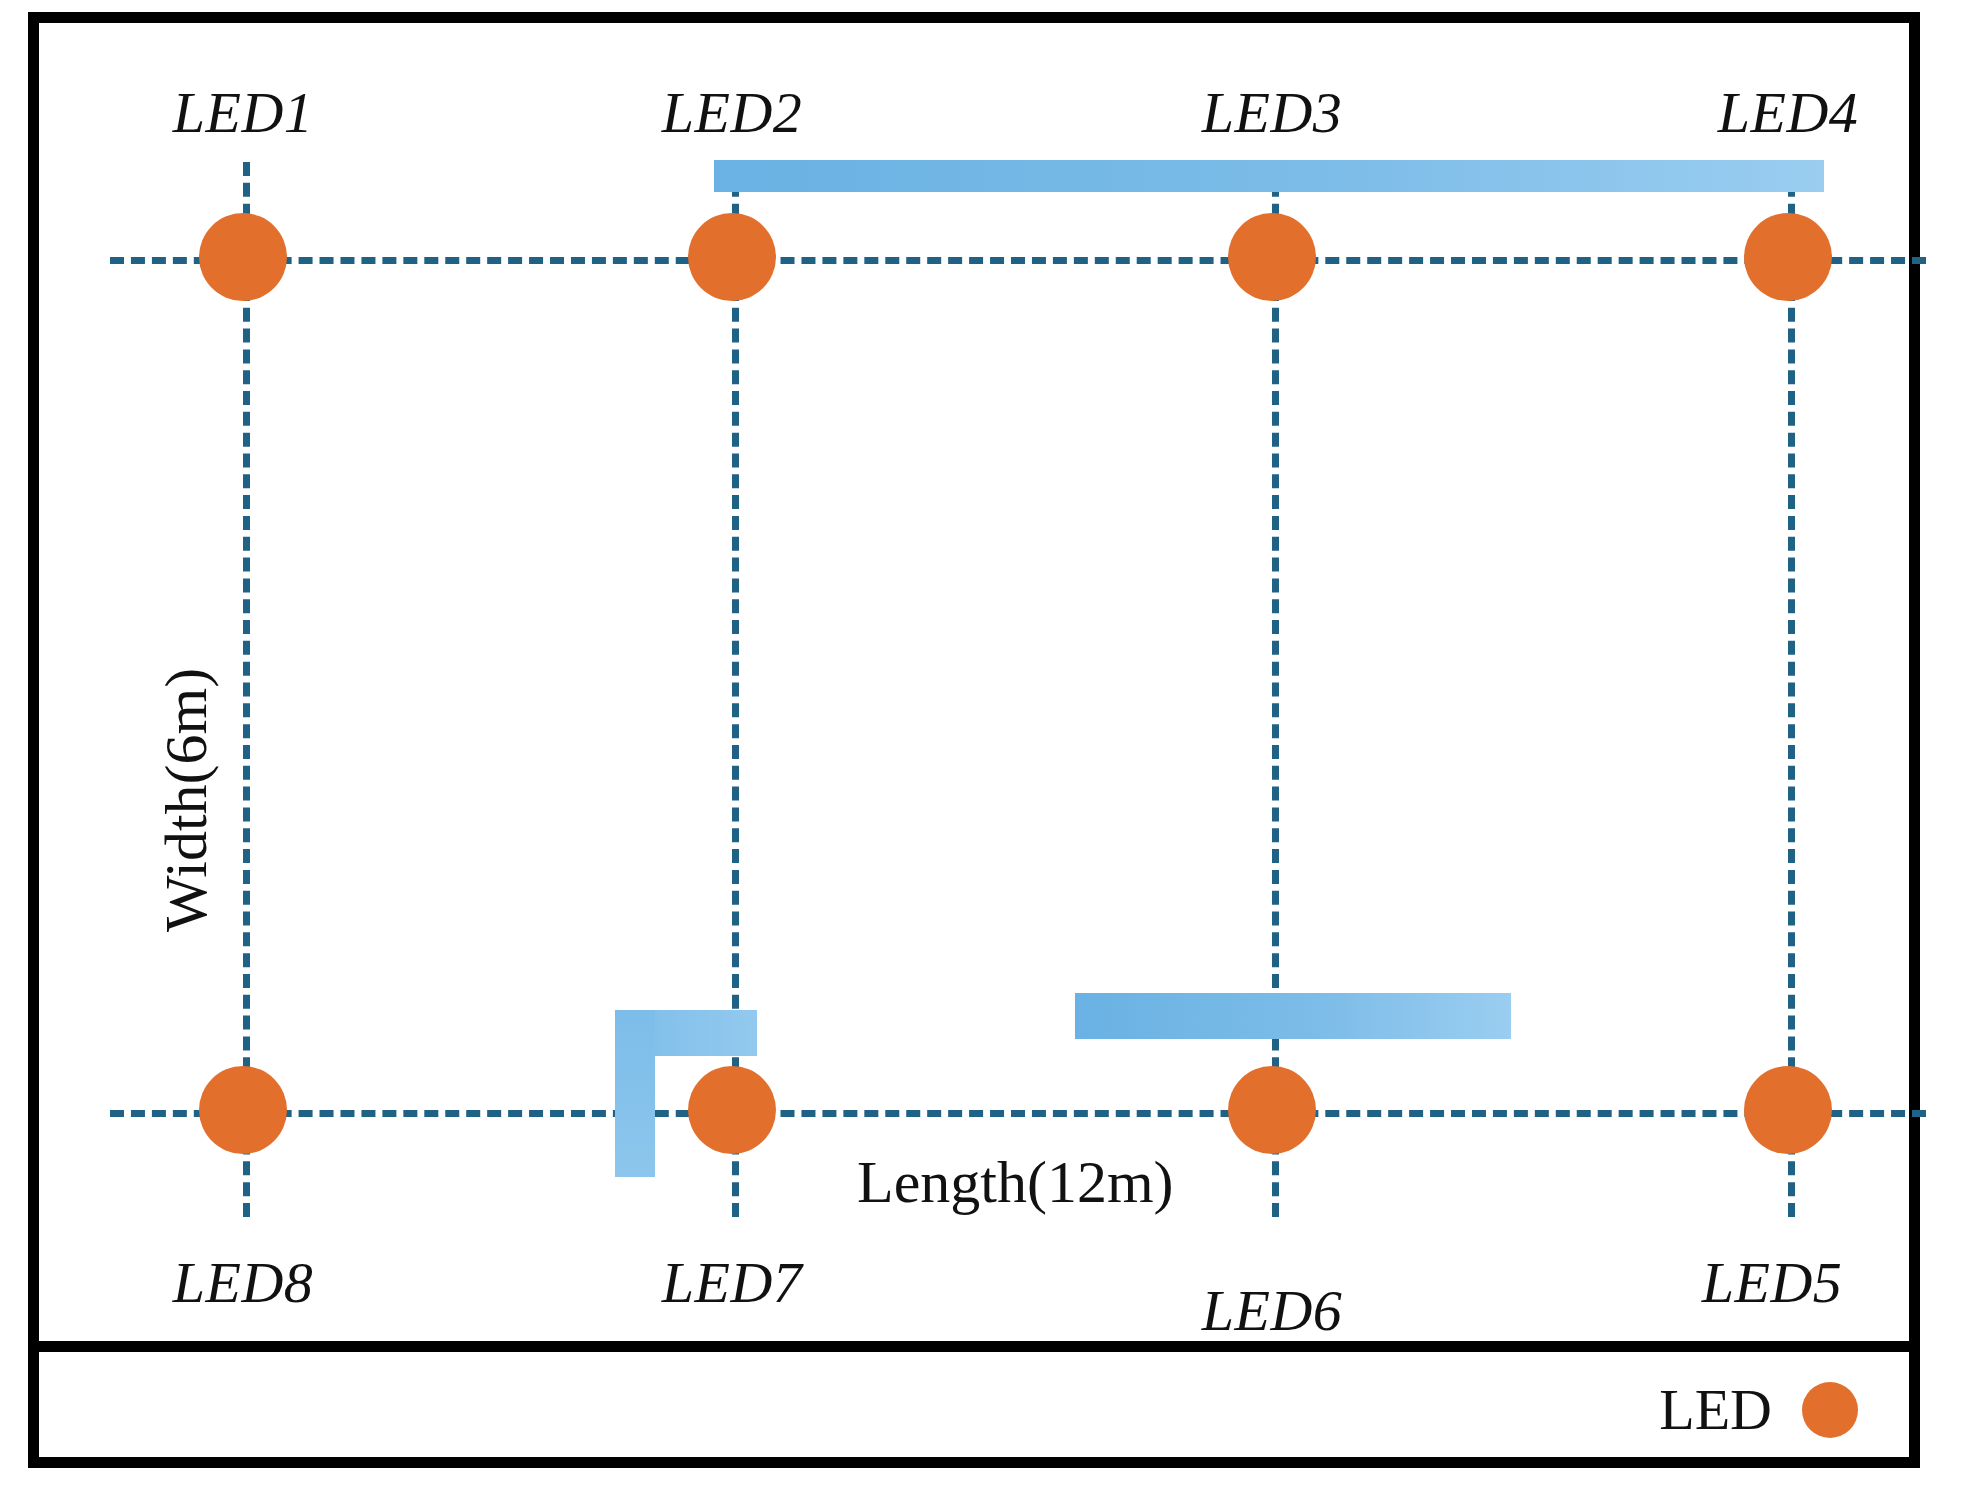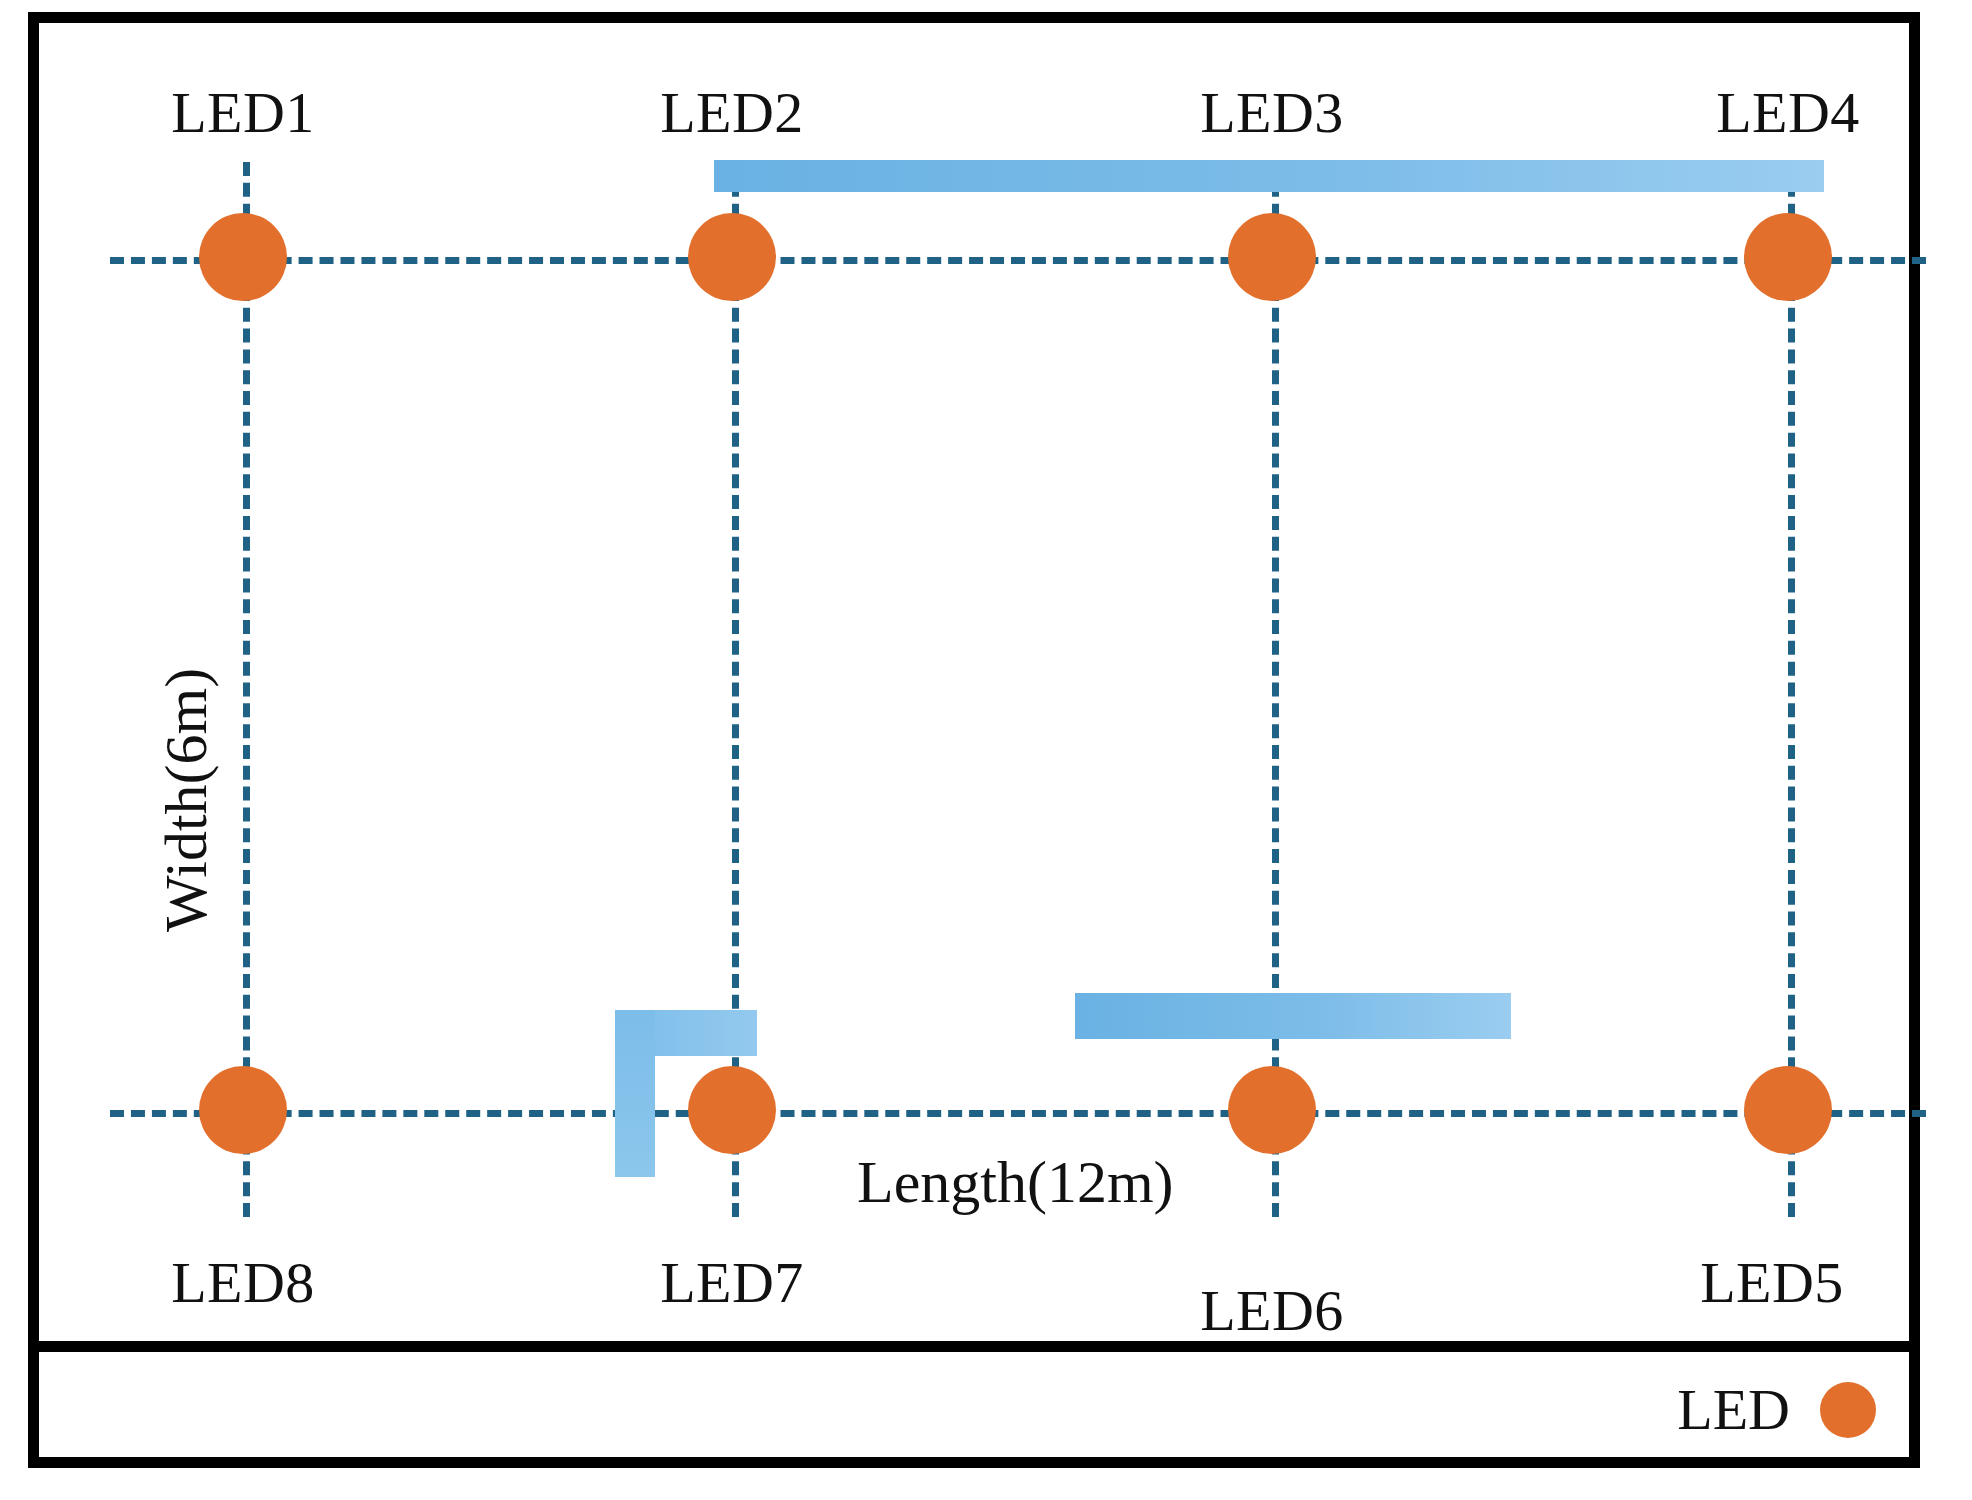--- a/index.html
+++ b/index.html
@@ -60,20 +60,21 @@
     background:#e2702c;
   }
   .led-label{
     position:absolute;
     transform:translateX(-50%);
     font-size:58px;
     line-height:1;
     color:#111111;
     white-space:nowrap;
     letter-spacing:0.5px;
+    font-style:italic;
   }
 
   
   .obstacle{
     position:absolute;
     background:linear-gradient(90deg,#6cb4e4 0%,#7dbde9 45%,#96cbef 100%);
   }
   .obstacle.flat{
     background:linear-gradient(90deg,#69b2e3 0%,#7cbce8 55%,#9acdf0 100%);
   }
@@ -98,21 +99,21 @@
   }
 
   
   .legend{
     position:absolute;
     left:28px; top:1352px;
     width:1892px; height:116px;
     display:flex;
     align-items:center;
     justify-content:flex-end;
-    padding-right:44px;
+    padding-right:62px;
     box-sizing:border-box;
   }
   .legend-item{
     display:flex;
     align-items:center;
     margin-left:62px;
   }
   .legend-label{
     font-size:58px;
     color:#111111;

